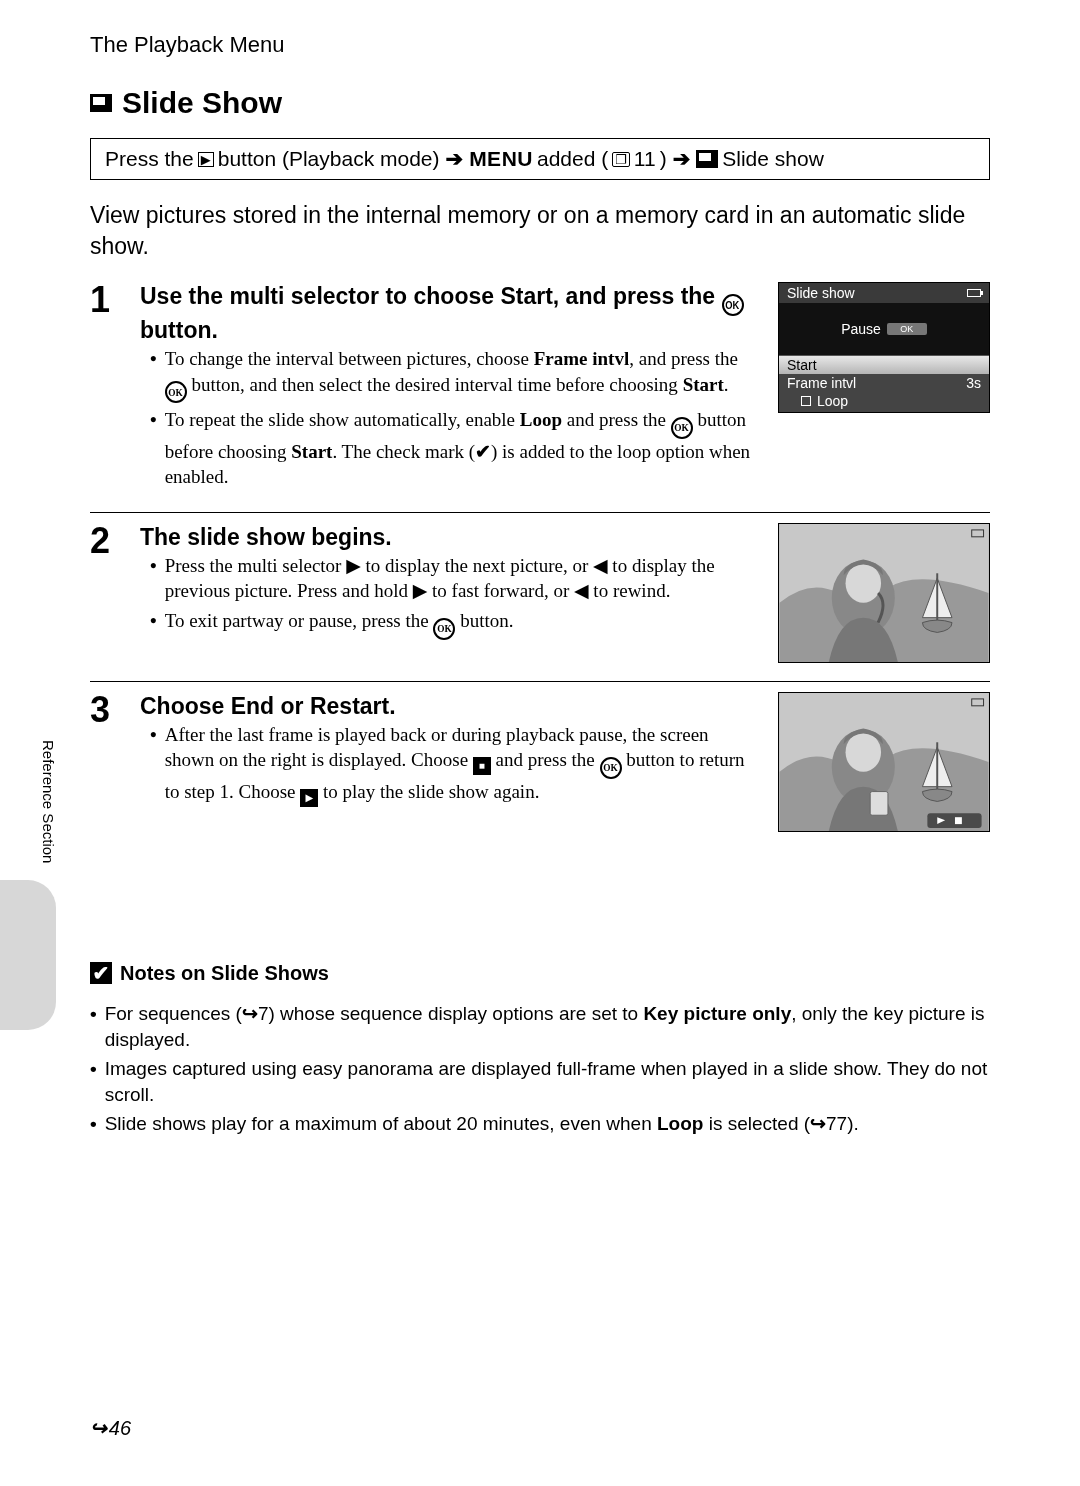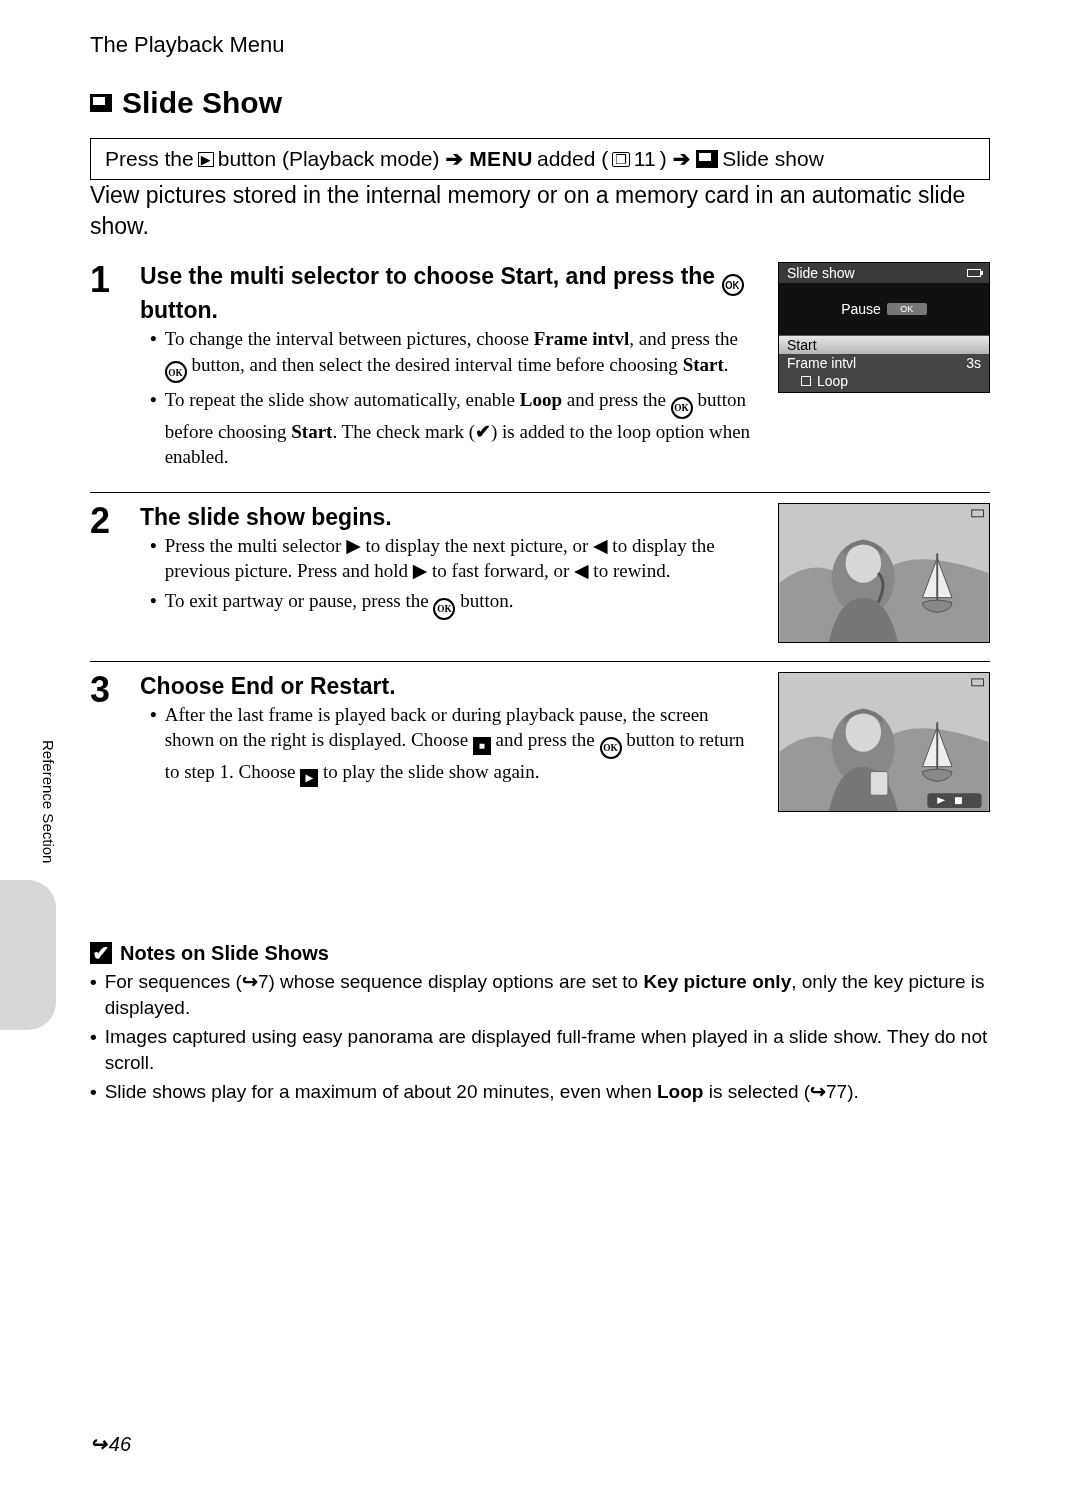--- a/index.html
+++ b/index.html
@@ -25,20 +25,21 @@
     font-weight: bold;
     margin-bottom: 18px;
     display: flex;
     align-items: center;
     gap: 10px;
   }
   .nav-box {
     border: 1.5px solid #000;
     padding: 8px 14px;
     font-size: 21px;
+    margin-bottom: 20px;
     display: flex;
     align-items: center;
     flex-wrap: wrap;
     gap: 4px;
   }
   .intro {
     font-size: 23px;
     line-height: 1.35;
     margin-bottom: 20px;
   }
@@ -154,21 +155,21 @@
   
   .notes {
     margin-top: 130px;
   }
   .notes-title {
     font-size: 20px;
     font-weight: bold;
     display: flex;
     align-items: center;
     gap: 8px;
-    margin-bottom: 4px;
+    margin-bottom: 16px;
   }
   .notes-ul li {
     font-size: 19px;
     line-height: 1.35;
     list-style: none;
     display: flex;
     margin-bottom: 4px;
   }
   .notes-ul li::before {
     content: "•";
@@ -214,21 +215,21 @@
     left: 40px;
     top: 740px;
     writing-mode: vertical-rl;
     font-size: 15px;
   }
 
   
   .page-num {
     position: absolute;
     left: 90px;
-    bottom: 30px;
+    bottom: 46px;
     font-size: 20px;
     font-style: italic;
     display:flex;
     align-items:center;
     gap:2px;
   }
 
   .battery-icon { display:inline-block; width:14px; height:8px; border:1px solid #fff; position:relative;}
   .battery-icon::after{content:"";position:absolute;right:-3px;top:1px;width:2px;height:4px;background:#fff;}
   .check-box{display:inline-block;width:10px;height:10px;border:1px solid #fff;}

